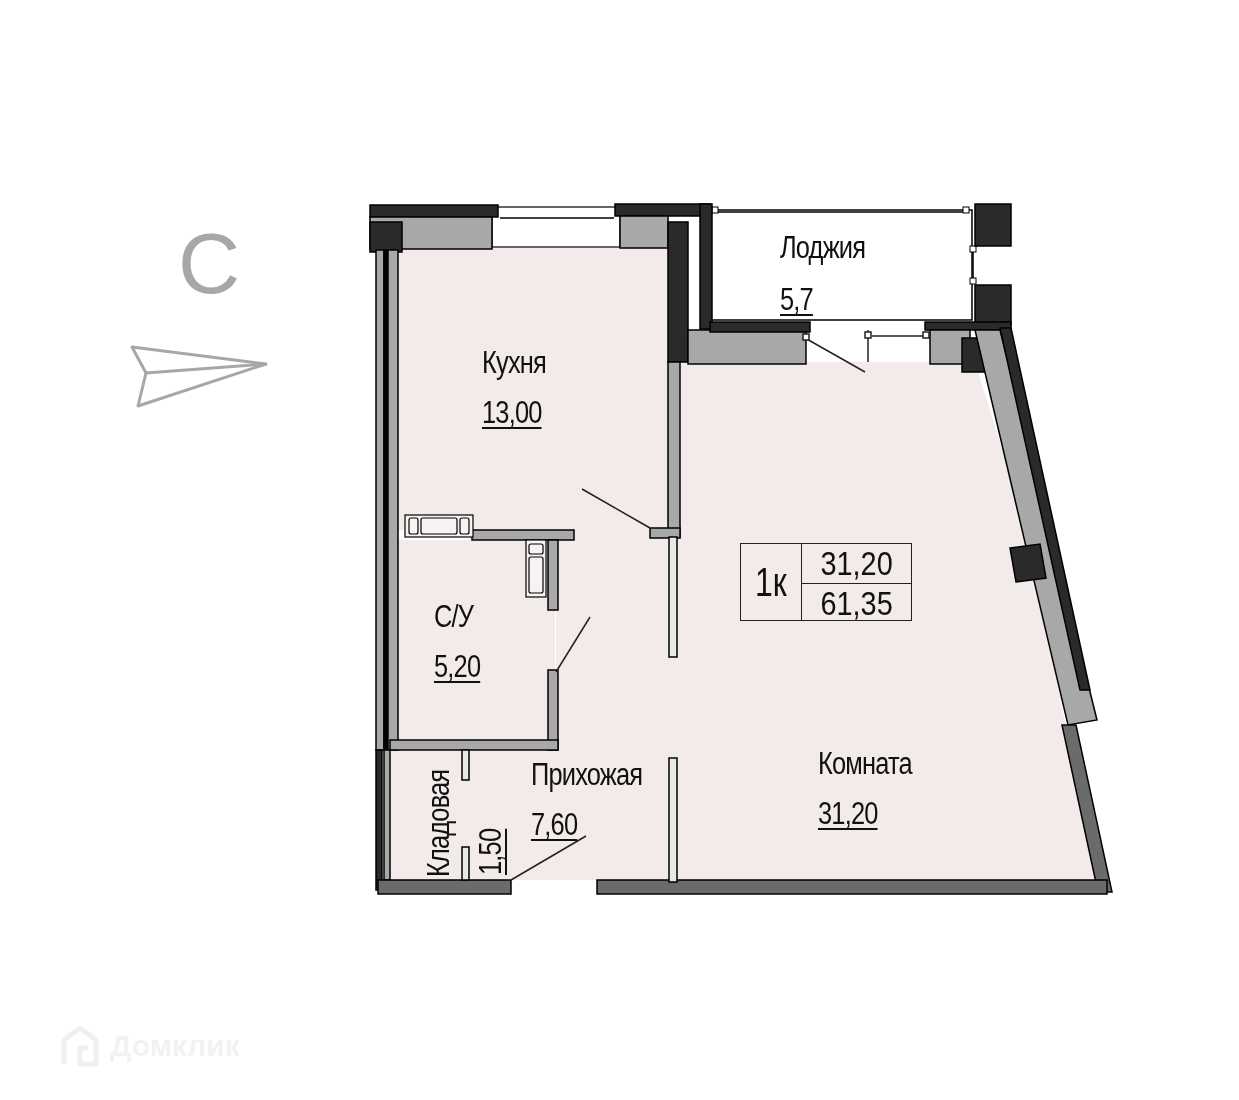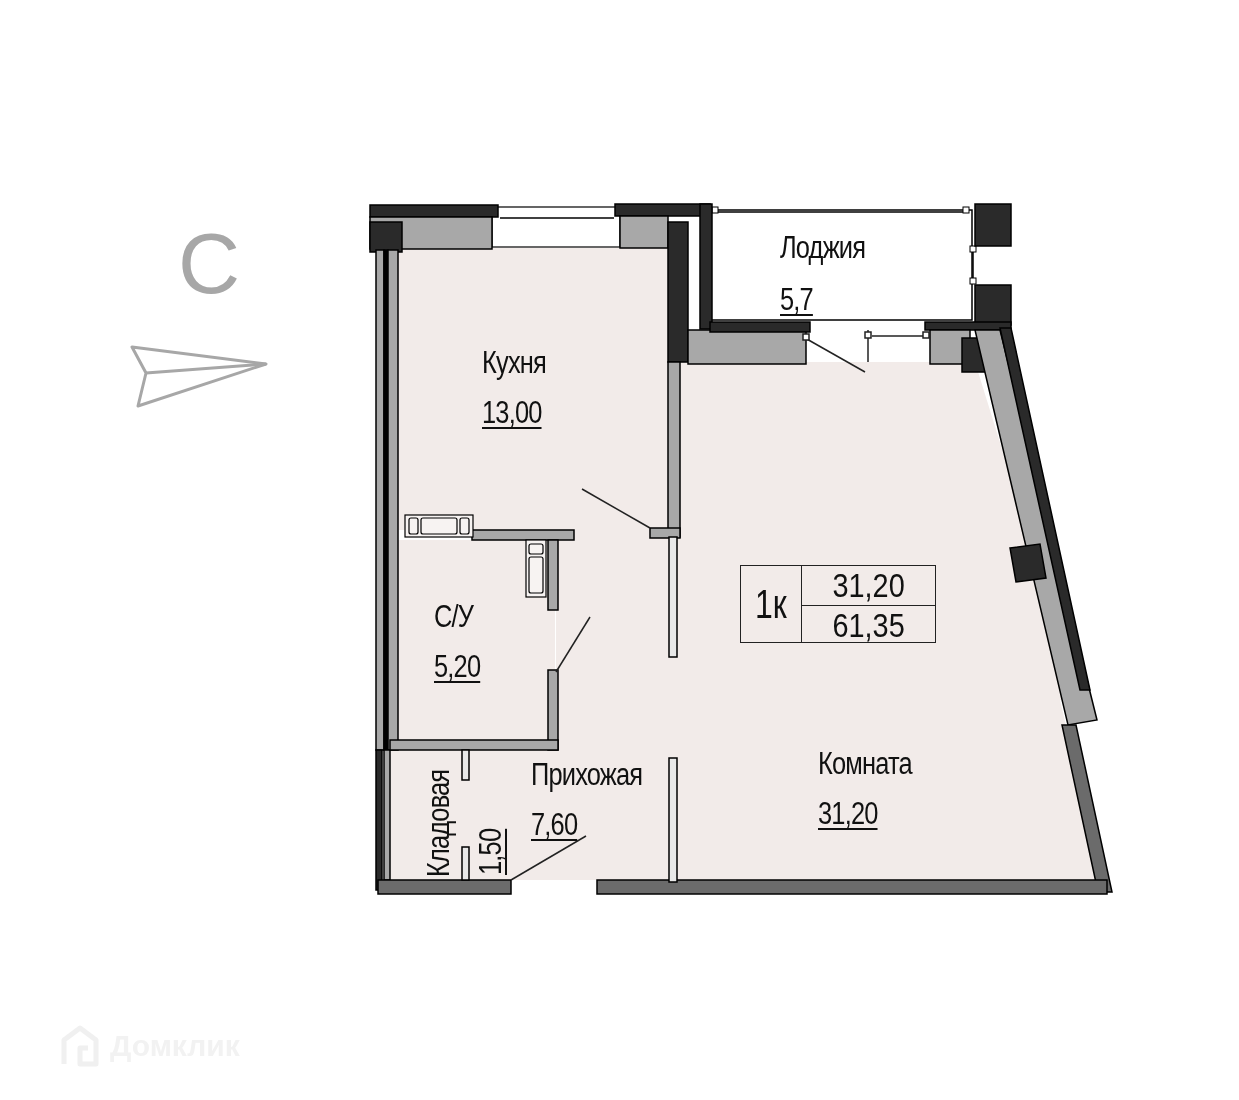--- a/index.html
+++ b/index.html
@@ -5,22 +5,22 @@
   html, body { margin: 0; padding: 0; background: #ffffff; }
   body { width: 1239px; height: 1100px; position: relative; overflow: hidden;
          font-family: "Liberation Sans", sans-serif; }
   #plan { position: absolute; left: 0; top: 0; width: 1239px; height: 1100px; }
   .lbl { position: absolute; font-family: "Liberation Sans", sans-serif; color: #111;
          font-size: 31px; line-height: 1; letter-spacing: -1px; transform: scaleX(0.82);
          transform-origin: left top; white-space: nowrap; }
   .area { text-decoration: underline; text-decoration-thickness: 2px; text-underline-offset: 4px; }
   .compass-letter { position: absolute; left: 178px; top: 220px; font-size: 86px; color: #a7a7a7;
          font-family: "Liberation Sans", sans-serif; line-height: 1; }
-  .summary { position: absolute; left: 740px; top: 543px; width: 196px; height: 78px;
-         border: 1.5px solid #222; box-sizing: border-box; display: flex; margin-top: 22px; }
+  .summary { position: absolute; left: 740px; top: 543px; width: 172px; height: 78px;
+         border: 1.5px solid #222; box-sizing: border-box; display: flex; }
   .summary .type { width: 60px; border-right: 1.5px solid #222; display: flex; align-items: center;
          justify-content: center; font-size: 40px; color: #111; }
   .summary .type span { display: inline-block; transform: scaleX(0.8); }
   .summary .vals { flex: 1; display: flex; flex-direction: column; }
   .summary .vals div { flex: 1; display: flex; align-items: center; justify-content: center;
          font-size: 34px; color: #111; }
   .summary .vals div span { display: inline-block; transform: scaleX(0.85); }
   .summary .vals div:first-child { border-bottom: 1.5px solid #222; }
   .watermark { position: absolute; left: 58px; top: 1024px; display: flex; align-items: center;
          gap: 8px; color: #f2f2f2; font-size: 30px; font-weight: bold; }

